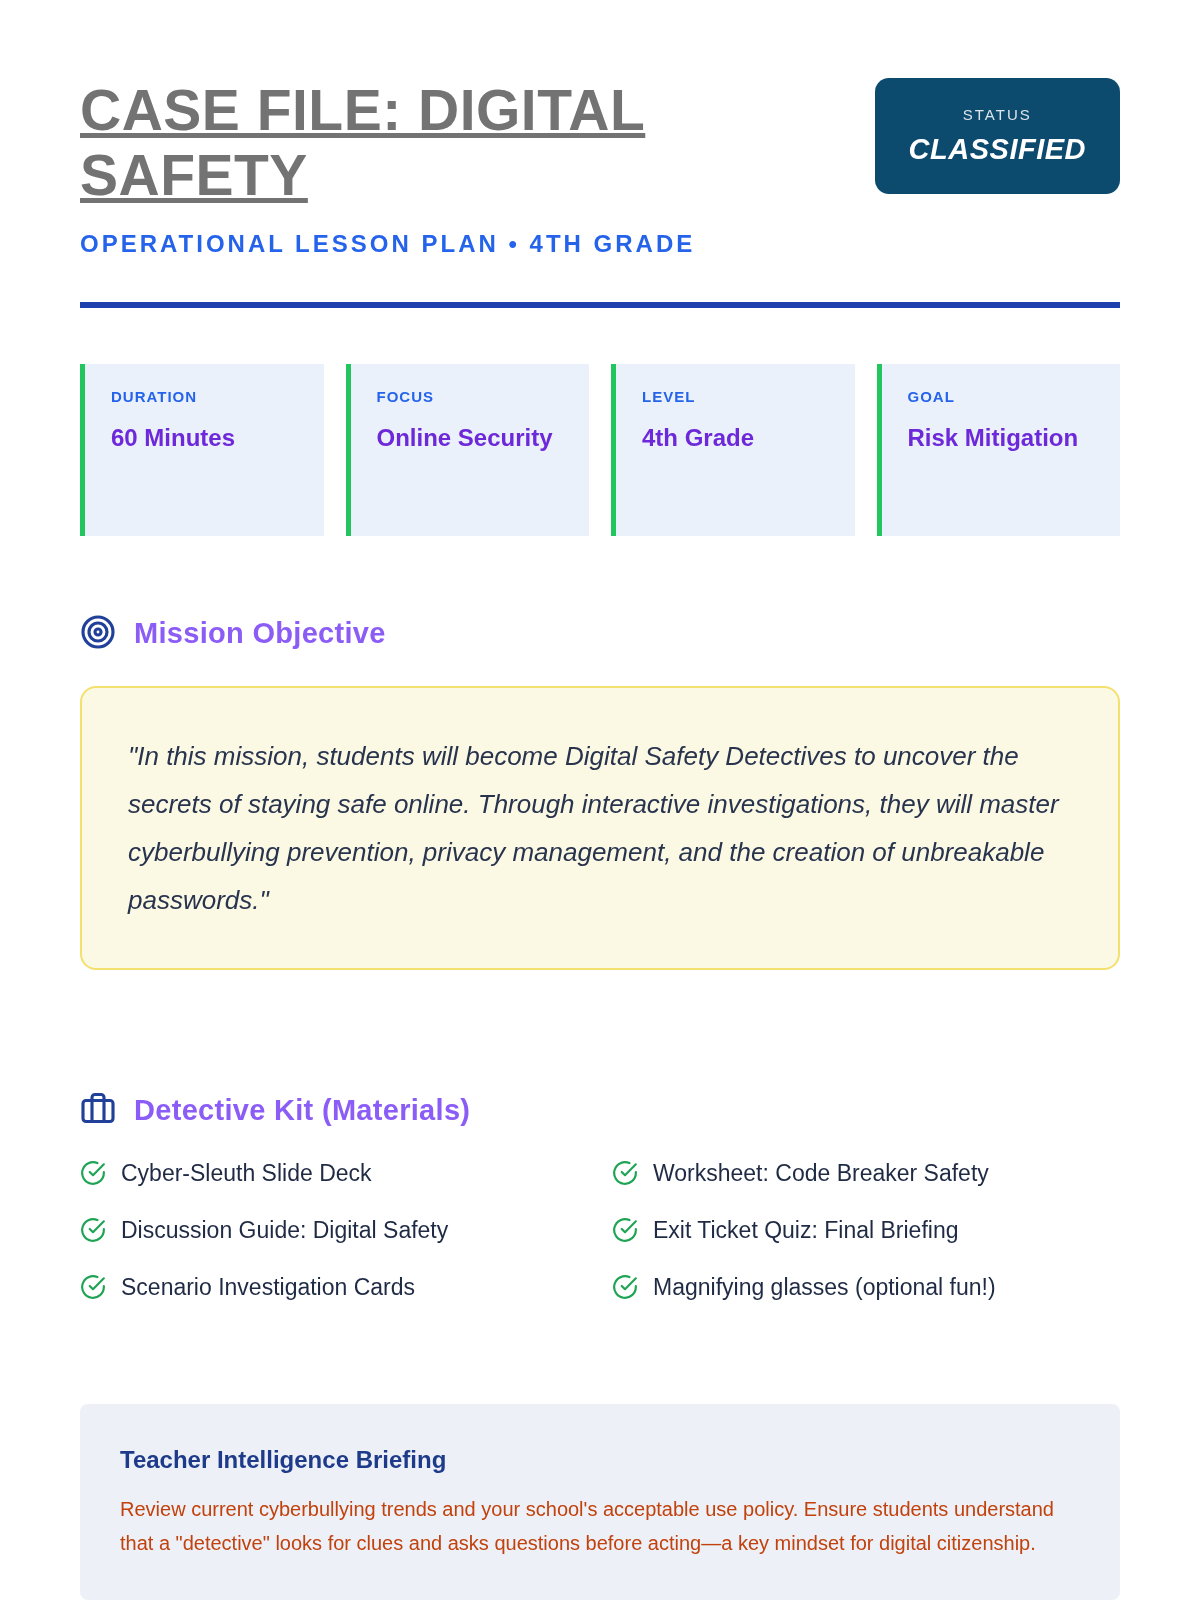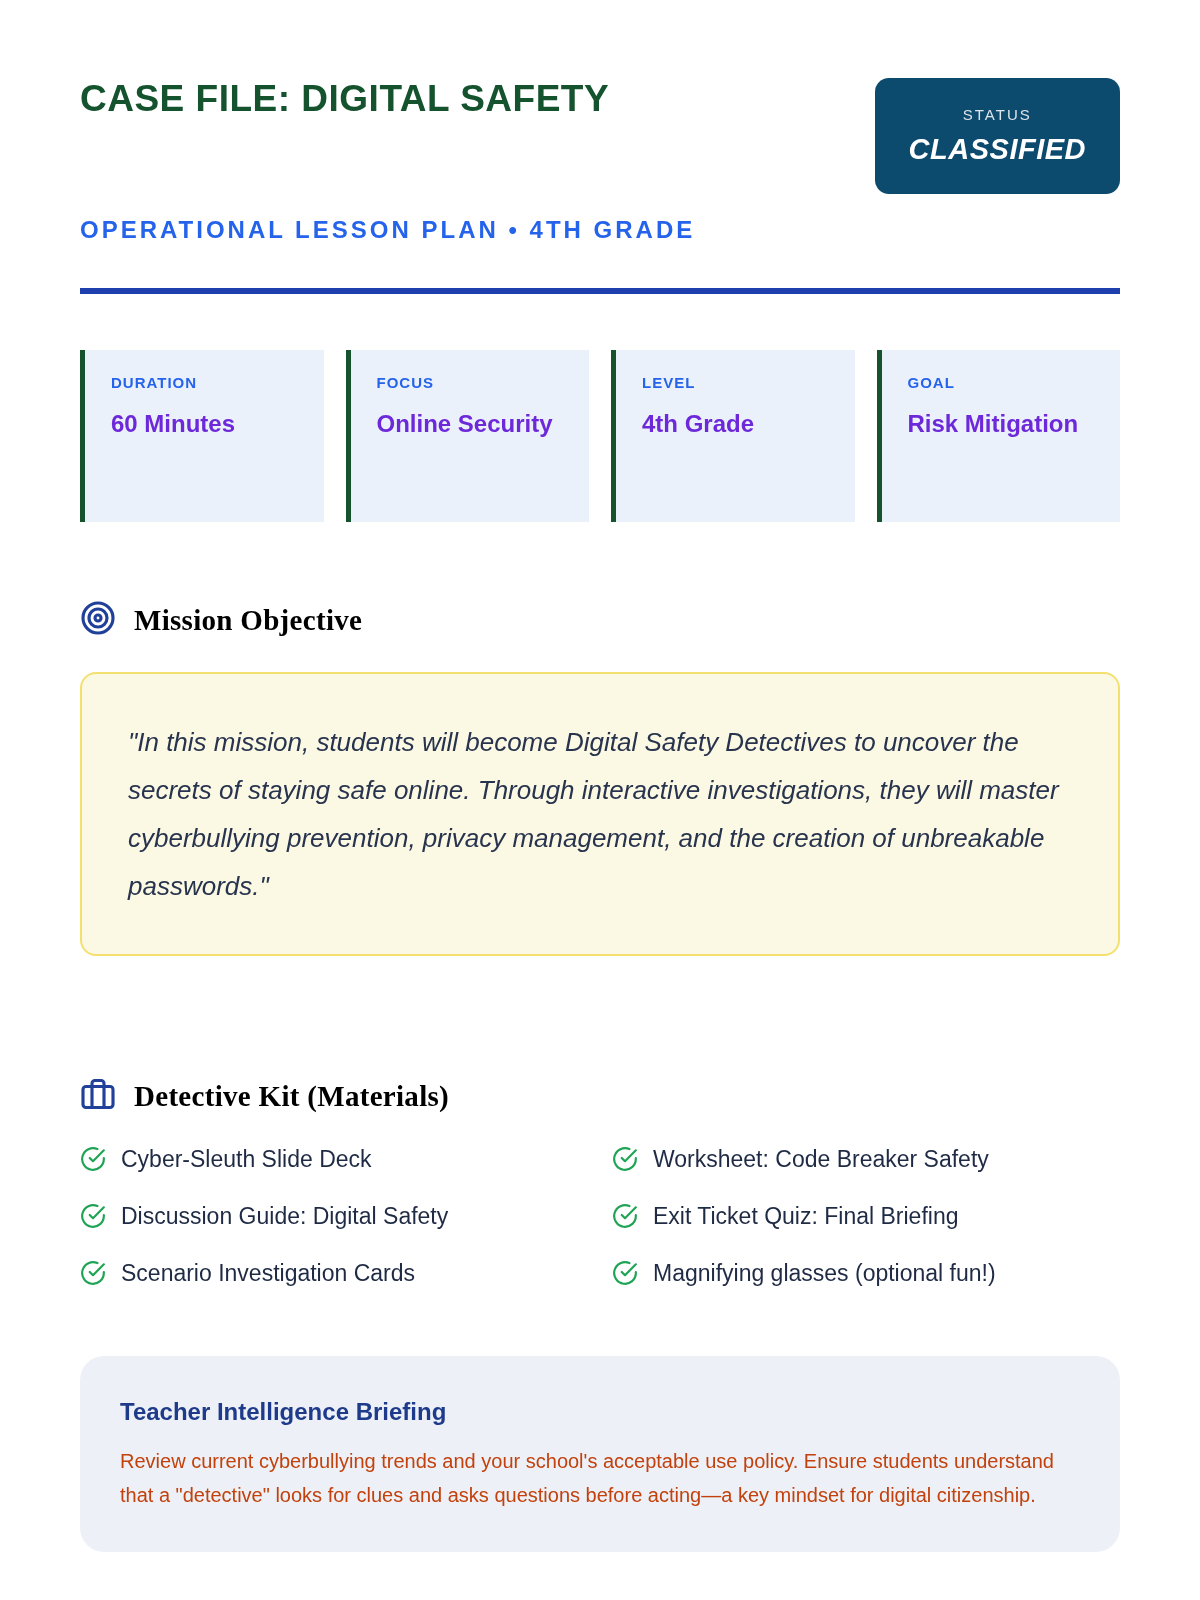--- a/index.html
+++ b/index.html
@@ -10,25 +10,26 @@
     font-family: "Liberation Sans", sans-serif;
     color: #1f2a44;
     overflow: hidden;
   }
   .page { padding: 78px 80px 0 80px; }
 
   
   .header-row { display: flex; justify-content: space-between; align-items: flex-start; }
   .page-title {
     width: 730px;
-    font-size: 37px;
+    font-size: 57px;
     line-height: 1.14;
     font-weight: 800;
     letter-spacing: 0.5px;
-    color: #14532d;
+    color: #737373;
+    text-decoration: underline;
   }
   .status-badge {
     background: #0c4a6e;
     border-radius: 14px;
     padding: 28px 34px;
     min-width: 244px;
     text-align: center;
     color: #ffffff;
   }
   .status-badge .label {
@@ -56,21 +57,21 @@
     height: 6px;
     background: #1e40af;
     border: none;
   }
 
   
   .cards { display: flex; gap: 22px; margin-top: 56px; }
   .card {
     flex: 1;
     background: #eaf1fb;
-    border-left: 5px solid #14532d;
+    border-left: 5px solid #22c55e;
     padding: 24px 26px;
     min-height: 172px;
   }
   .card-label {
     font-size: 15px;
     font-weight: 700;
     color: #2563eb;
     letter-spacing: 1px;
   }
   .card-value {
@@ -85,22 +86,21 @@
   .section-heading {
     display: flex;
     align-items: center;
     gap: 18px;
     color: #21409a;
   }
   .section-heading h2 {
     font-size: 29px;
     font-weight: 800;
     letter-spacing: 0.3px;
-    color: #000000;
-    font-family: Liberation Serif, serif;
+    color: #8b5cf6;
   }
   .section-heading svg { flex: 0 0 auto; }
   .mission-section { margin-top: 78px; }
   .kit-section { margin-top: 120px; }
 
   
   .quote-box {
     margin-top: 32px;
     background: #fbf8e4;
     border: 2px solid #f4e06e;
@@ -121,23 +121,23 @@
     grid-template-columns: 1fr 1fr;
     column-gap: 24px;
     row-gap: 27px;
   }
   .material-item { display: flex; align-items: flex-start; gap: 15px; }
   .material-item svg { flex: 0 0 auto; color: #1fa455; }
   .material-label { font-size: 23px; color: #1f2a44; }
 
   
   .briefing-box {
-    margin-top: 66px;
+    margin-top: 100px;
     background: #edf1f7;
-    border-radius: 24px;
+    border-radius: 8px;
     padding: 42px 40px 40px 40px;
   }
   .briefing-heading {
     font-size: 24px;
     font-weight: 800;
     color: #1e3a8a;
   }
   .briefing-body {
     margin-top: 18px;
     font-size: 20px;

